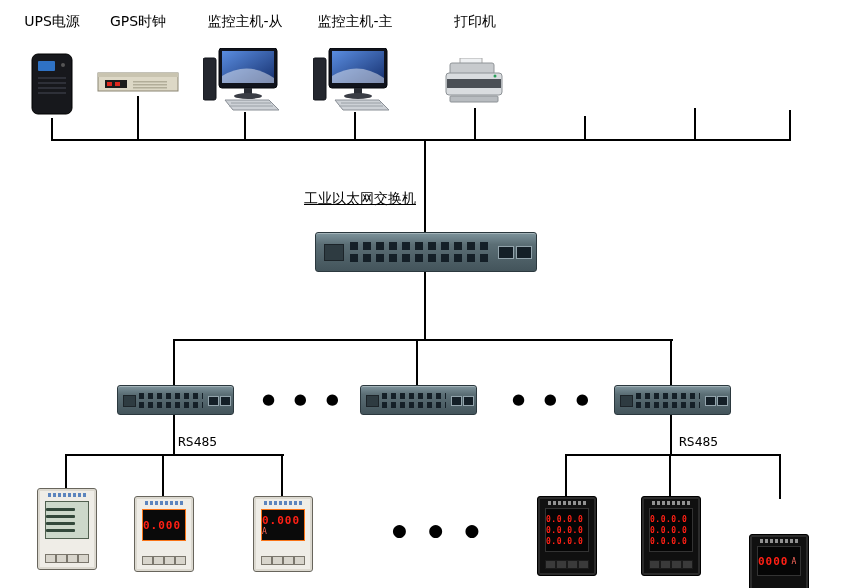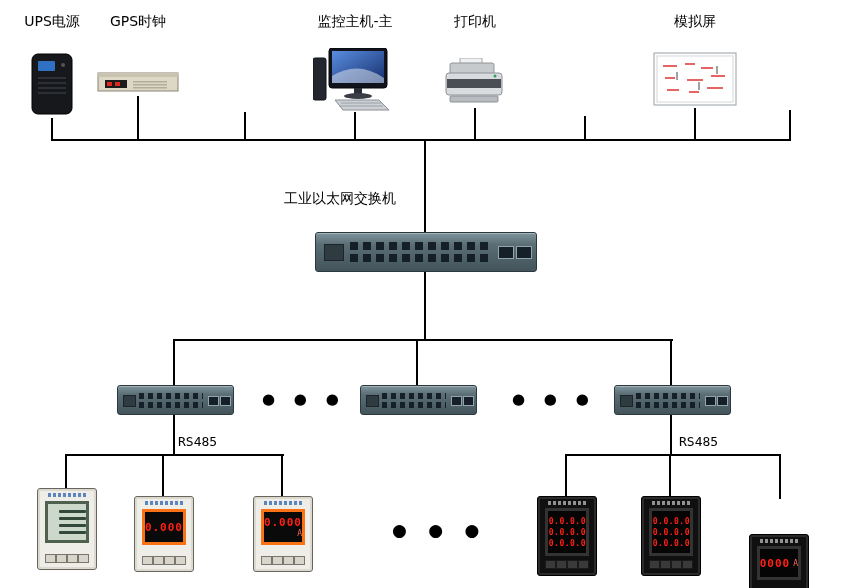--- a/index.html
+++ b/index.html
@@ -25,22 +25,22 @@
   .sw.small .ports-row{background-image:repeating-linear-gradient(90deg,#141f27 0 5px,rgba(0,0,0,0) 5px 9px);}
   .sw .uplink{position:absolute;background:#141f27;border:1px solid #93a4ac;}
 
   
   .meter{position:absolute;border-radius:3px;}
   .meter.white{background:#efede7;border:1px solid #68655c;box-shadow:inset 0 0 0 2px #dcd9d0;}
   .meter.black{background:#101010;border:1px solid #000;box-shadow:inset 0 0 0 2px #2b2b2b;}
   .m-brand{position:absolute;top:4px;left:10px;right:10px;height:4px;opacity:.75;
            background:repeating-linear-gradient(90deg,#2b62b0 0 3px,rgba(0,0,0,0) 3px 5px);}
   .meter.black .m-brand{background:repeating-linear-gradient(90deg,#bcbcbc 0 3px,rgba(0,0,0,0) 3px 5px);}
-  .m-screen{position:absolute;left:7px;right:7px;background:#0a0a0a;border:3px solid #f97316;
-            display:flex;flex-direction:column;align-items:flex-end;justify-content:center;}
+  .m-screen{position:absolute;left:7px;right:7px;background:#0a0a0a;border:1px solid #f97316;
+            display:flex;flex-direction:column;align-items:flex-start;justify-content:center;}
   .meter.black .m-screen{background:#050505;border-color:#333;}
   .m-screen.lcd{background:#ccd8ca;border-color:#50604f;}
   .m-screen.lcd .bar{width:70%;height:3px;background:#32483a;margin:2px 0;border-radius:1px;}
   .val{color:#ff2015;font-family:"DejaVu Sans Mono","Liberation Mono",monospace;
        font-size:11px;font-weight:bold;letter-spacing:1px;line-height:13px;}
   .val.small{font-size:8px;letter-spacing:0.5px;line-height:11px;}
   .unit{color:#ff6a5e;font-size:8px;line-height:9px;font-family:"DejaVu Sans Mono",monospace;}
   .m6row{display:flex;align-items:center;gap:3px;}
   .m-btns{position:absolute;left:7px;right:7px;bottom:6px;display:flex;justify-content:space-between;}
   .m-btns i{width:9px;height:7px;background:#d8d5cc;border:1px solid #7a766c;display:block;}
@@ -75,20 +75,41 @@
         <rect x="8" y="10" width="22" height="8" fill="#1c1c1c"></rect>
         <rect x="10" y="12" width="5" height="4" fill="#e0281e"></rect>
         <rect x="18" y="12" width="5" height="4" fill="#e0281e"></rect>
         <rect x="36" y="11" width="34" height="1.5" fill="#b2ad99"></rect>
         <rect x="36" y="14" width="34" height="1.5" fill="#b2ad99"></rect>
         <rect x="36" y="17" width="34" height="1.5" fill="#b2ad99"></rect>
       </svg>
     </div>
   </div>
 
+  <div class="dev" style="left:195px;top:12px;width:100px;">
+    <div class="lbl">监控主机-从</div>
+    <div class="art" style="margin-top:18px;">
+      <svg width="84" height="64">
+        <defs>
+            <linearGradient id="scr-a" x1="0" y1="0" x2="1" y2="1">
+          <stop offset="0" stop-color="#5a8de0"></stop>
+              <stop offset="1" stop-color="#16306e"></stop>
+        </linearGradient>
+          </defs>
+        <rect x="0" y="10" width="13" height="42" rx="2" fill="#23262e" stroke="#101218"></rect>
+        <rect x="16" y="0" width="58" height="40" rx="3" fill="#10131c" stroke="#04060a"></rect>
+        <rect x="19" y="3" width="52" height="32" fill="url(#scr-a)"></rect>
+        <path d="M19 28 Q45 12 71 30 L71 35 L19 35 Z" fill="rgba(255,255,255,0.45)"></path>
+        <rect x="41" y="40" width="8" height="6" fill="#2a2d35"></rect>
+        <ellipse cx="45" cy="48" rx="14" ry="3" fill="#3a3d45"></ellipse>
+        <path d="M22 52 L66 52 L76 62 L30 62 Z" fill="#cdd1d6" stroke="#8a8f96"></path>
+        <path d="M28 55 L68 55 M26 58 L70 58" stroke="#9aa0a6" stroke-width="1" fill="none"></path>
+      </svg>
+    </div>
+  </div>
 
   <div class="dev" style="left:305px;top:12px;width:100px;">
     <div class="lbl">监控主机-主</div>
     <div class="art" style="margin-top:18px;">
       <svg width="84" height="64">
         <defs>
             <linearGradient id="scr-b" x1="0" y1="0" x2="1" y2="1">
           <stop offset="0" stop-color="#5a8de0"></stop>
               <stop offset="1" stop-color="#16306e"></stop>
         </linearGradient>
@@ -113,31 +134,20 @@
         <rect x="6" y="5" width="44" height="12" rx="2" fill="#c7cacd" stroke="#909498"></rect>
         <rect x="2" y="15" width="56" height="22" rx="3" fill="#d9dcdf" stroke="#8d9296"></rect>
         <rect x="3" y="21" width="54" height="9" fill="#4a4f55"></rect>
         <circle cx="51" cy="18" r="1.5" fill="#2aa05a"></circle>
         <rect x="6" y="38" width="48" height="6" rx="1" fill="#b8bcc0" stroke="#8d9296"></rect>
       </svg>
     </div>
   </div>
 
 
-  <div class="dev" style="left:650px;top:12px;width:90px;">
-    <div class="lbl">模拟屏</div>
-    <div class="art" style="margin-top:22px;">
-      <svg width="84" height="54">
-        <rect x="1" y="1" width="82" height="52" fill="#fdfdfd" stroke="#9aa0a6"></rect>
-        <rect x="4" y="4" width="76" height="46" fill="#ffffff" stroke="#d5d8db"></rect>
-        <path d="M10 14 h14 M32 12 h10 M48 16 h12 M12 26 h10 M34 28 h16 M58 24 h14 M14 38 h12 M36 40 h10 M54 36 h16" stroke="#d33" stroke-width="1.5" fill="none"></path>
-        <path d="M24 20 v8 M46 30 v8 M64 14 v8" stroke="#444" stroke-width="1" fill="none"></path>
-      </svg>
-    </div>
-  </div>
 
 
   <div class="line" style="left:51px;top:118px;width:2px;height:22px;"></div>
   <div class="line" style="left:137px;top:96px;width:2px;height:44px;"></div>
   <div class="line" style="left:244px;top:112px;width:2px;height:28px;"></div>
   <div class="line" style="left:354px;top:112px;width:2px;height:28px;"></div>
   <div class="line" style="left:474px;top:108px;width:2px;height:32px;"></div>
   <div class="line" style="left:584px;top:116px;width:2px;height:24px;"></div>
   <div class="line" style="left:694px;top:108px;width:2px;height:32px;"></div>
   <div class="line" style="left:789px;top:110px;width:2px;height:30px;"></div>
@@ -155,21 +165,21 @@
   <div class="line" style="left:65px;top:454px;width:219px;height:2px;"></div>
   <div class="line" style="left:565px;top:454px;width:216px;height:2px;"></div>
 
   <div class="line" style="left:65px;top:456px;width:2px;height:32px;"></div>
   <div class="line" style="left:162px;top:456px;width:2px;height:40px;"></div>
   <div class="line" style="left:281px;top:456px;width:2px;height:40px;"></div>
   <div class="line" style="left:565px;top:456px;width:2px;height:40px;"></div>
   <div class="line" style="left:669px;top:456px;width:2px;height:40px;"></div>
   <div class="line" style="left:779px;top:456px;width:2px;height:43px;"></div>
 
-  <div class="swlabel" style="left:284px;top:190px;">工业以太网交换机</div>
+  <div class="swlabel" style="left:304px;top:190px;text-decoration:underline;">工业以太网交换机</div>
   <div class="sw" style="left:315px;top:232px;width:220px;height:38px;">
     <div class="brand" style="left:8px;top:11px;width:18px;height:15px;"></div>
     <div class="ports-row" style="left:34px;top:9px;width:140px;height:8px;"></div>
     <div class="ports-row" style="left:34px;top:21px;width:140px;height:8px;"></div>
     <div class="uplink" style="left:182px;top:13px;width:14px;height:11px;"></div>
     <div class="uplink" style="left:200px;top:13px;width:14px;height:11px;"></div>
   </div>
 
   <div class="sw small" style="left:117px;top:385px;width:115px;height:28px;">
     <div class="brand" style="left:5px;top:9px;width:11px;height:10px;"></div>

